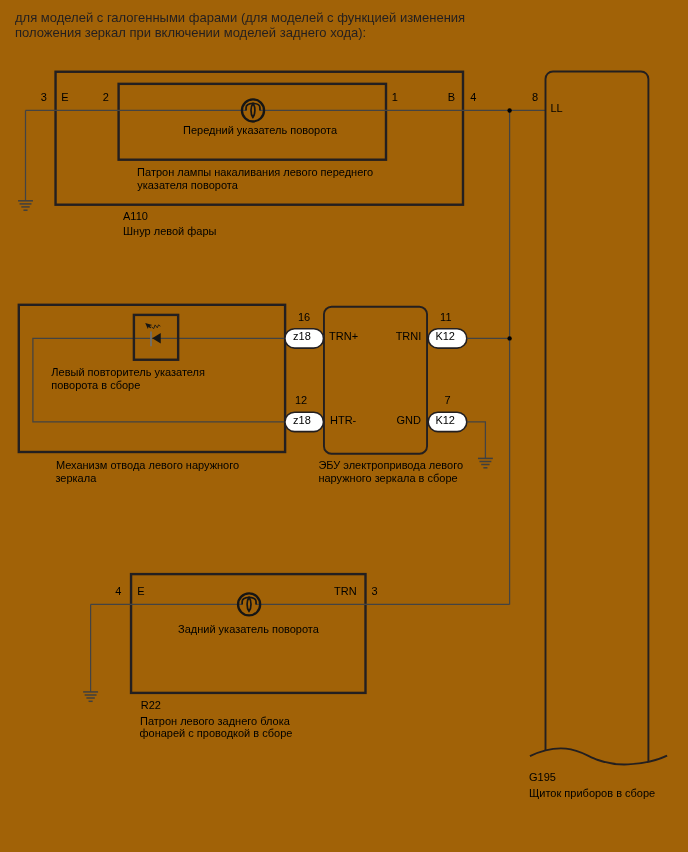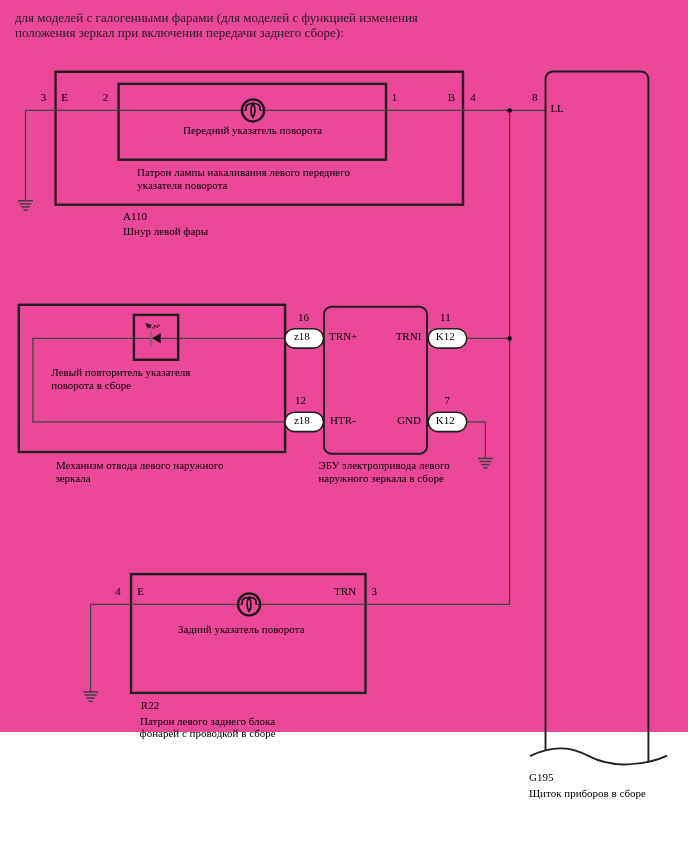--- a/index.html
+++ b/index.html
@@ -1,38 +1,38 @@
 <!DOCTYPE html>
 <html><head>
 <meta charset="utf-8">
 <title>Wiring diagram</title>
 <style>
   html,body{margin:0;padding:0;background:#ffffff;}
   body{width:688px;height:852px;font-family:"Liberation Sans",sans-serif;color:#231f20;overflow:hidden;}
-  #page{position:relative;width:688px;height:732px;background:#ec4899;font-family:Liberation Serif, serif;}
+  #page{position:relative;width:688px;height:852px;background:#a16207;}
   .heading{position:absolute;left:15px;top:9.5px;font-size:13px;line-height:15.6px;color:#231f20;white-space:nowrap;}
   svg#diagram{position:absolute;left:0;top:0;overflow:visible;}
   .box{fill:none;stroke:#231f20;stroke-width:2.4;}
   .rbox{fill:none;stroke:#231f20;stroke-width:1.9;}
   .pill{fill:#ffffff;stroke:#231f20;stroke-width:1.6;}
   .wire{fill:none;stroke:#434343;stroke-width:1.25;}
   .sym{fill:none;stroke:#151515;stroke-width:2.3;}
   .symfill{fill:#151515;stroke:none;}
   .symthin{fill:none;stroke:#151515;stroke-width:1.7;}
   .leadbar{fill:none;stroke:#6f6f6f;stroke-width:1.8;}
   .zig{fill:none;stroke:#151515;stroke-width:0.85;stroke-linejoin:miter;}
   .gnd{fill:none;stroke:#3f3f3f;stroke-width:1.5;stroke-linecap:butt;}
   .dot{fill:#000000;}
 </style>
 </head>
 <body>
 
 <div id="page">
 <div class="heading" style="top:9.5px">для моделей с галогенными фарами (для моделей с функцией изменения</div>
-<div class="heading" style="top:25.1px">положения зеркал при включении передачи заднего сборе):</div>
+<div class="heading" style="top:25.1px">положения зеркал при включении моделей заднего хода):</div>
 <svg id="diagram" width="688" height="852" viewBox="0 0 688 852">
 <g>
 <rect class="box" x="55.55" y="71.75" width="407.45" height="132.95"></rect>
 <rect class="box" x="118.6" y="83.85" width="267.4" height="75.85"></rect>
 <path class="wire" d="M25.5 110.45 H246.2 M259.8 110.45 H545.5"></path>
 <path class="wire" d="M25.5 110.45 V200.8"></path>
 <g>
 <circle class="sym" cx="253.0" cy="110.45" r="11.05"></circle>
 <path class="symthin" d="M246.05 110.45 V107.85 C246.05 104.85 249.3 103.55 253.0 103.45 C256.7 103.55 259.95 104.85 259.95 107.85 V110.45"></path>
 <path class="symthin" d="M253.0 103.45 C250.4 106.65 250.3 114.05 252.9 117.35 C255.6 114.05 255.5 106.65 253.0 103.45 Z"></path>

